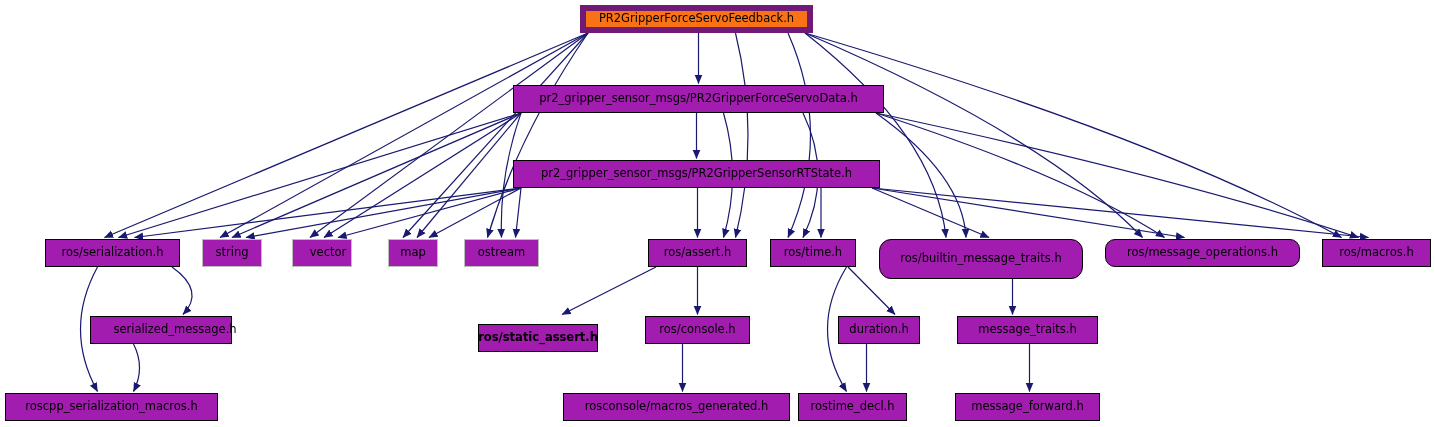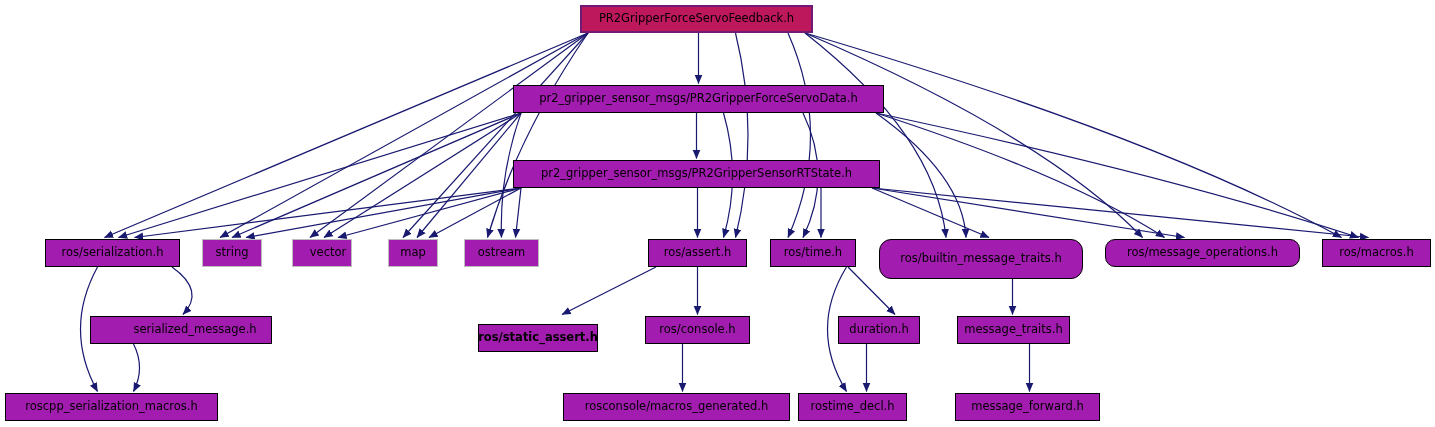--- a/index.html
+++ b/index.html
@@ -17,22 +17,22 @@
     display:flex;align-items:center;justify-content:center;
     box-sizing:border-box;
     background:#a21caf;
     border:1px solid #000000;
     font-size:11.5px;color:#000000;
     white-space:nowrap;
     line-height:1;
     z-index:2;
   }
   .node.root{
-    background:#be185d;
-    border:2px solid #701a75;
+    background:#f97316;
+    border:6px solid #701a75;
   }
   .node.ext{
     border:1px solid #bdbdbd;
   }
 </style>
 </head>
 <body>
 
 <div id="canvas">
   <svg id="edges" width="1435" height="427" viewBox="0 0 1435 427" xmlns="http://www.w3.org/2000/svg">
@@ -92,23 +92,23 @@
       <div class="node link" style="left: 45px; top: 239px; width: 135px; height: 28px;">ros/serialization.h</div>
       <div class="node ext" style="left: 202px; top: 239px; width: 60px; height: 28px;">string</div>
       <div class="node ext" style="left: 292px; top: 239px; width: 60px; height: 28px; padding-left: 12px;">vector</div>
       <div class="node ext" style="left: 388px; top: 239px; width: 50px; height: 28px;">map</div>
       <div class="node ext" style="left: 464px; top: 239px; width: 75px; height: 28px;">ostream</div>
       <div class="node link" style="left: 648px; top: 239px; width: 99px; height: 28px;">ros/assert.h</div>
       <div class="node link" style="left: 770px; top: 239px; width: 86px; height: 28px;">ros/time.h</div>
       <div class="node link" style="left: 879px; top: 239px; width: 204px; height: 40px; border-radius: 12px;">ros/builtin_message_traits.h</div>
       <div class="node link" style="left: 1105px; top: 239px; width: 195px; height: 28px; border-radius: 10px;">ros/message_operations.h</div>
       <div class="node link" style="left: 1322px; top: 239px; width: 109px; height: 28px;">ros/macros.h</div>
-      <div class="node link" style="left: 90px; top: 316px; width: 182px; height: 28px; padding-left: 28px;">serialized_message.h</div>
+      <div class="node link" style="left: 90px; top: 316px; width: 142px; height: 28px; padding-left: 28px;">serialized_message.h</div>
       <div class="node link" style="left: 478px; top: 324px; width: 120px; height: 28px; font-weight: bold;">ros/static_assert.h</div>
       <div class="node link" style="left: 645px; top: 316px; width: 105px; height: 28px;">ros/console.h</div>
       <div class="node link" style="left: 838px; top: 316px; width: 82px; height: 28px;">duration.h</div>
-      <div class="node link" style="left: 957px; top: 316px; width: 113px; height: 28px;">message_traits.h</div>
+      <div class="node link" style="left: 957px; top: 316px; width: 141px; height: 28px;">message_traits.h</div>
       <div class="node link" style="left: 5px; top: 393px; width: 213px; height: 28px;">roscpp_serialization_macros.h</div>
       <div class="node link" style="left: 563px; top: 393px; width: 227px; height: 28px;">rosconsole/macros_generated.h</div>
       <div class="node link" style="left: 798px; top: 393px; width: 109px; height: 28px;">rostime_decl.h</div>
       <div class="node link" style="left: 955px; top: 393px; width: 145px; height: 28px;">message_forward.h</div>
     </div>
 </div>
 
 </body></html>

